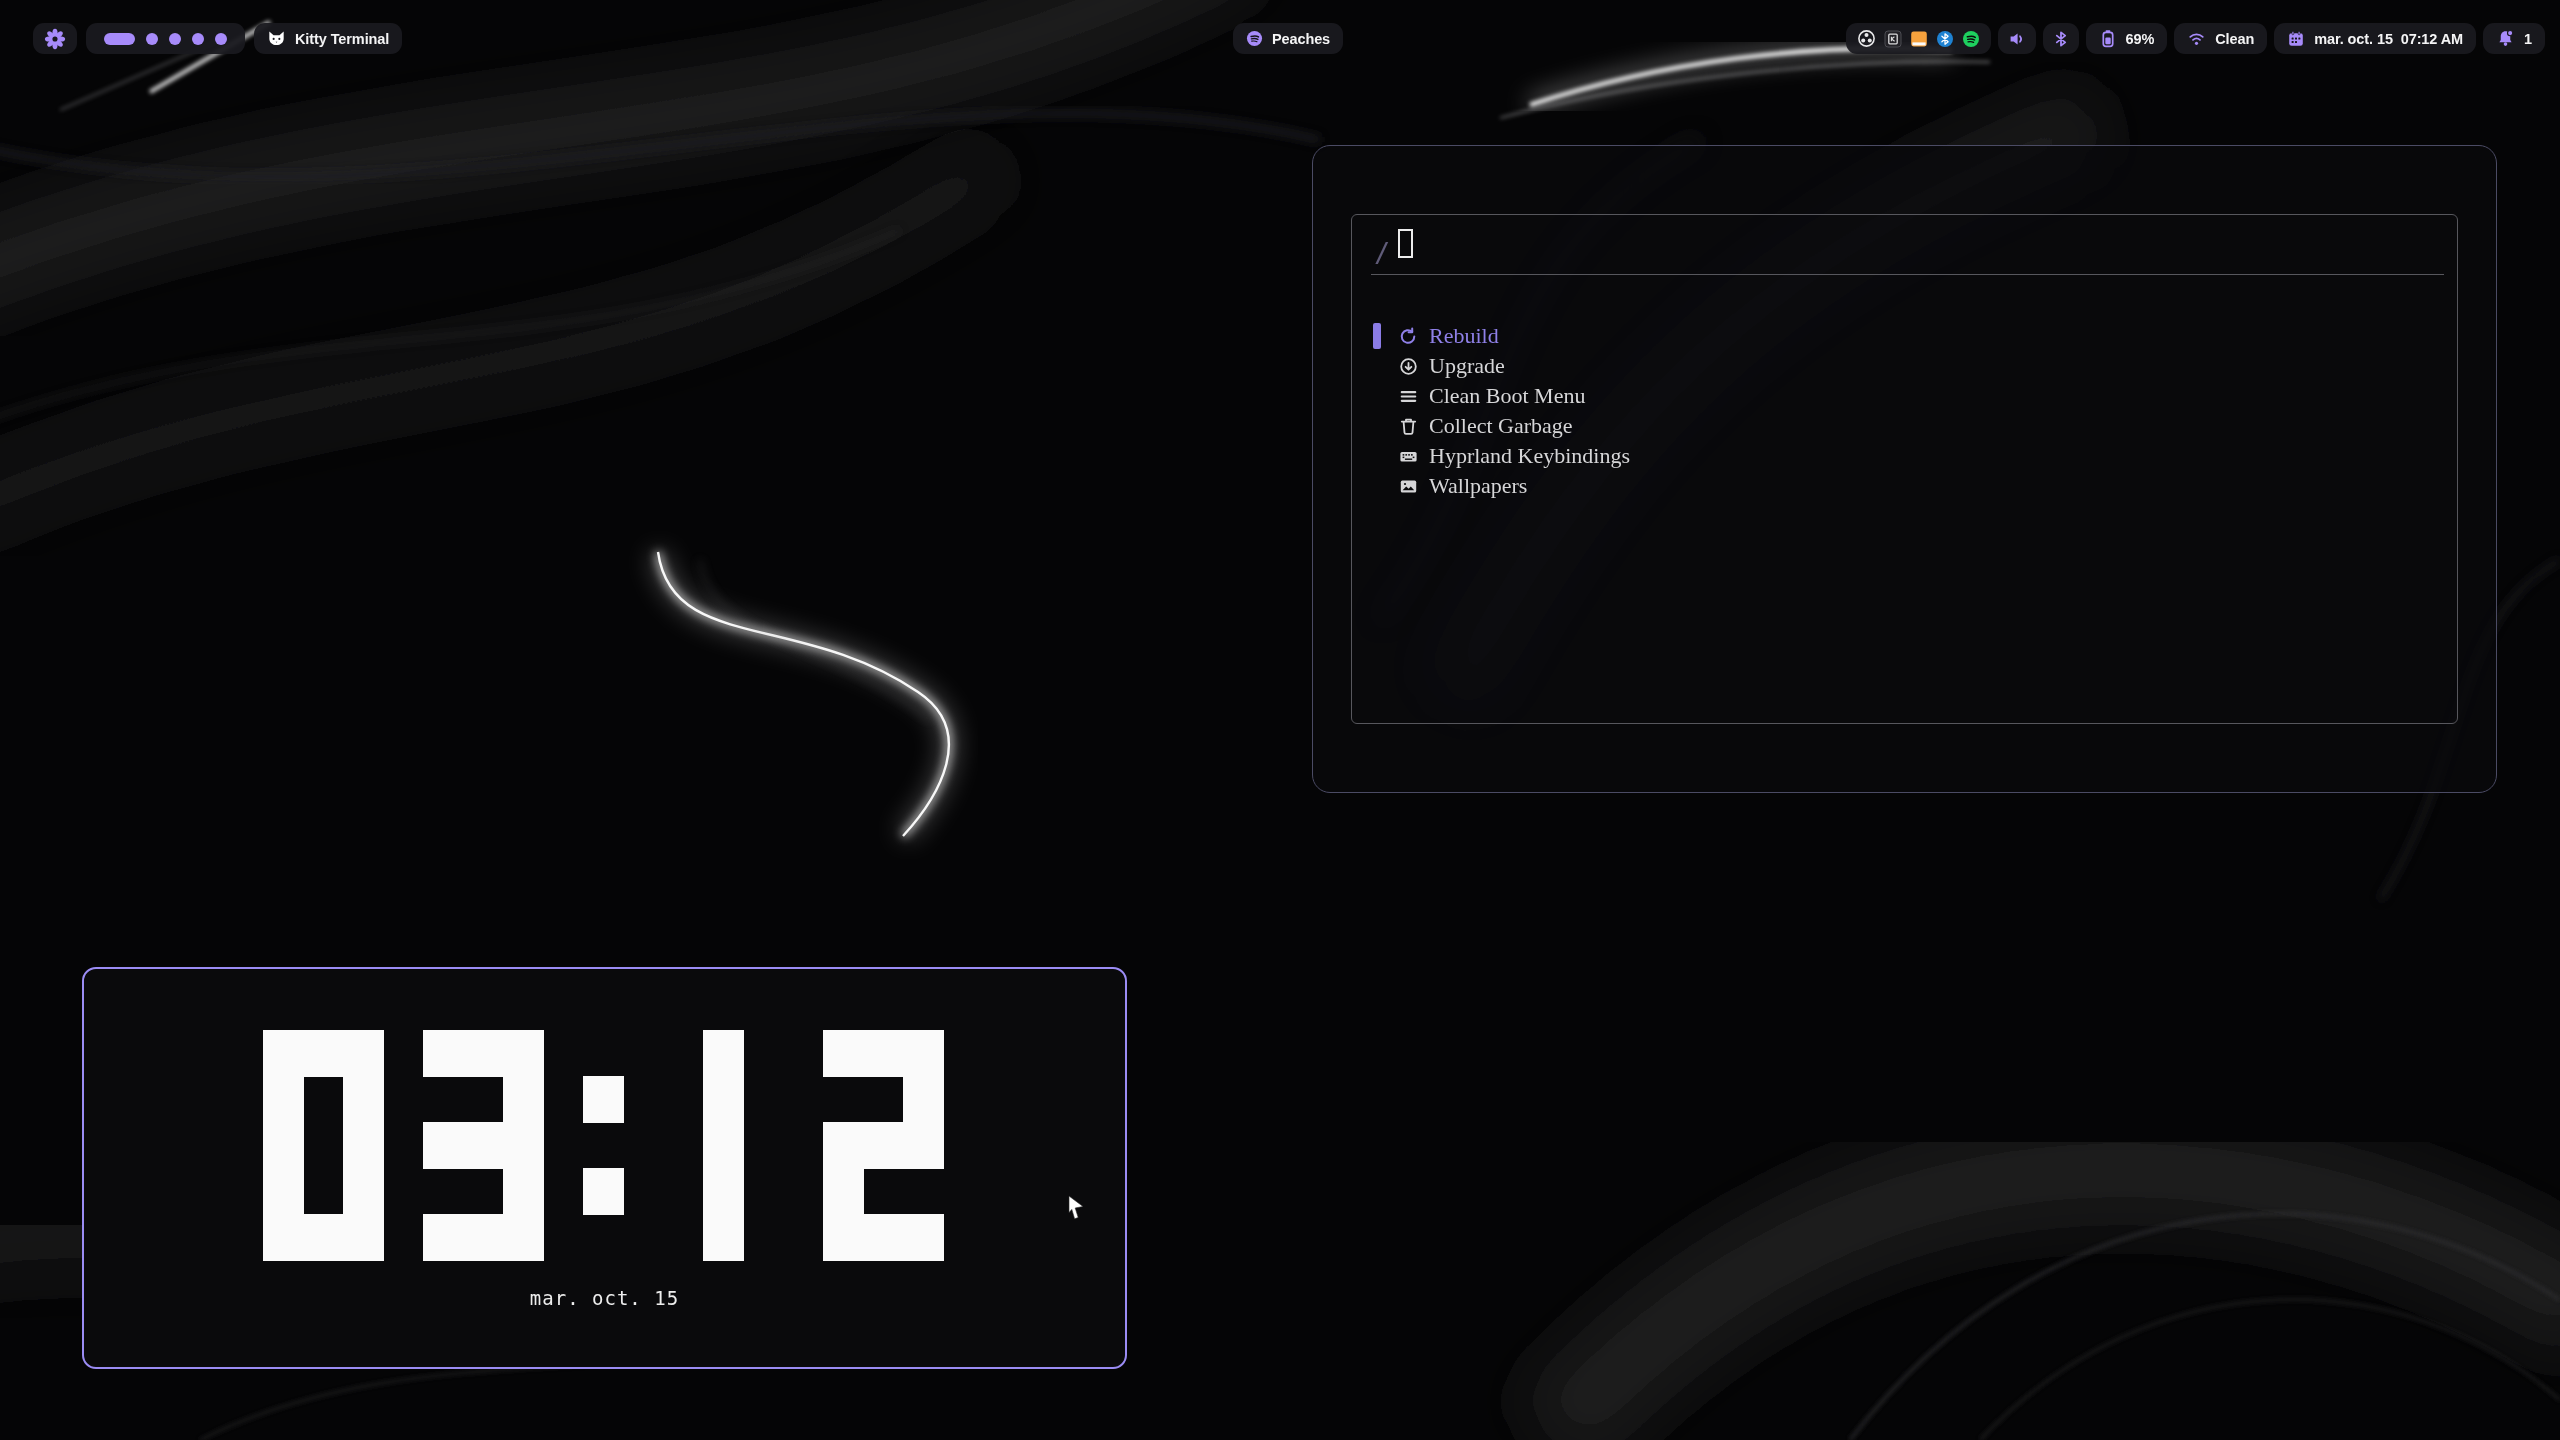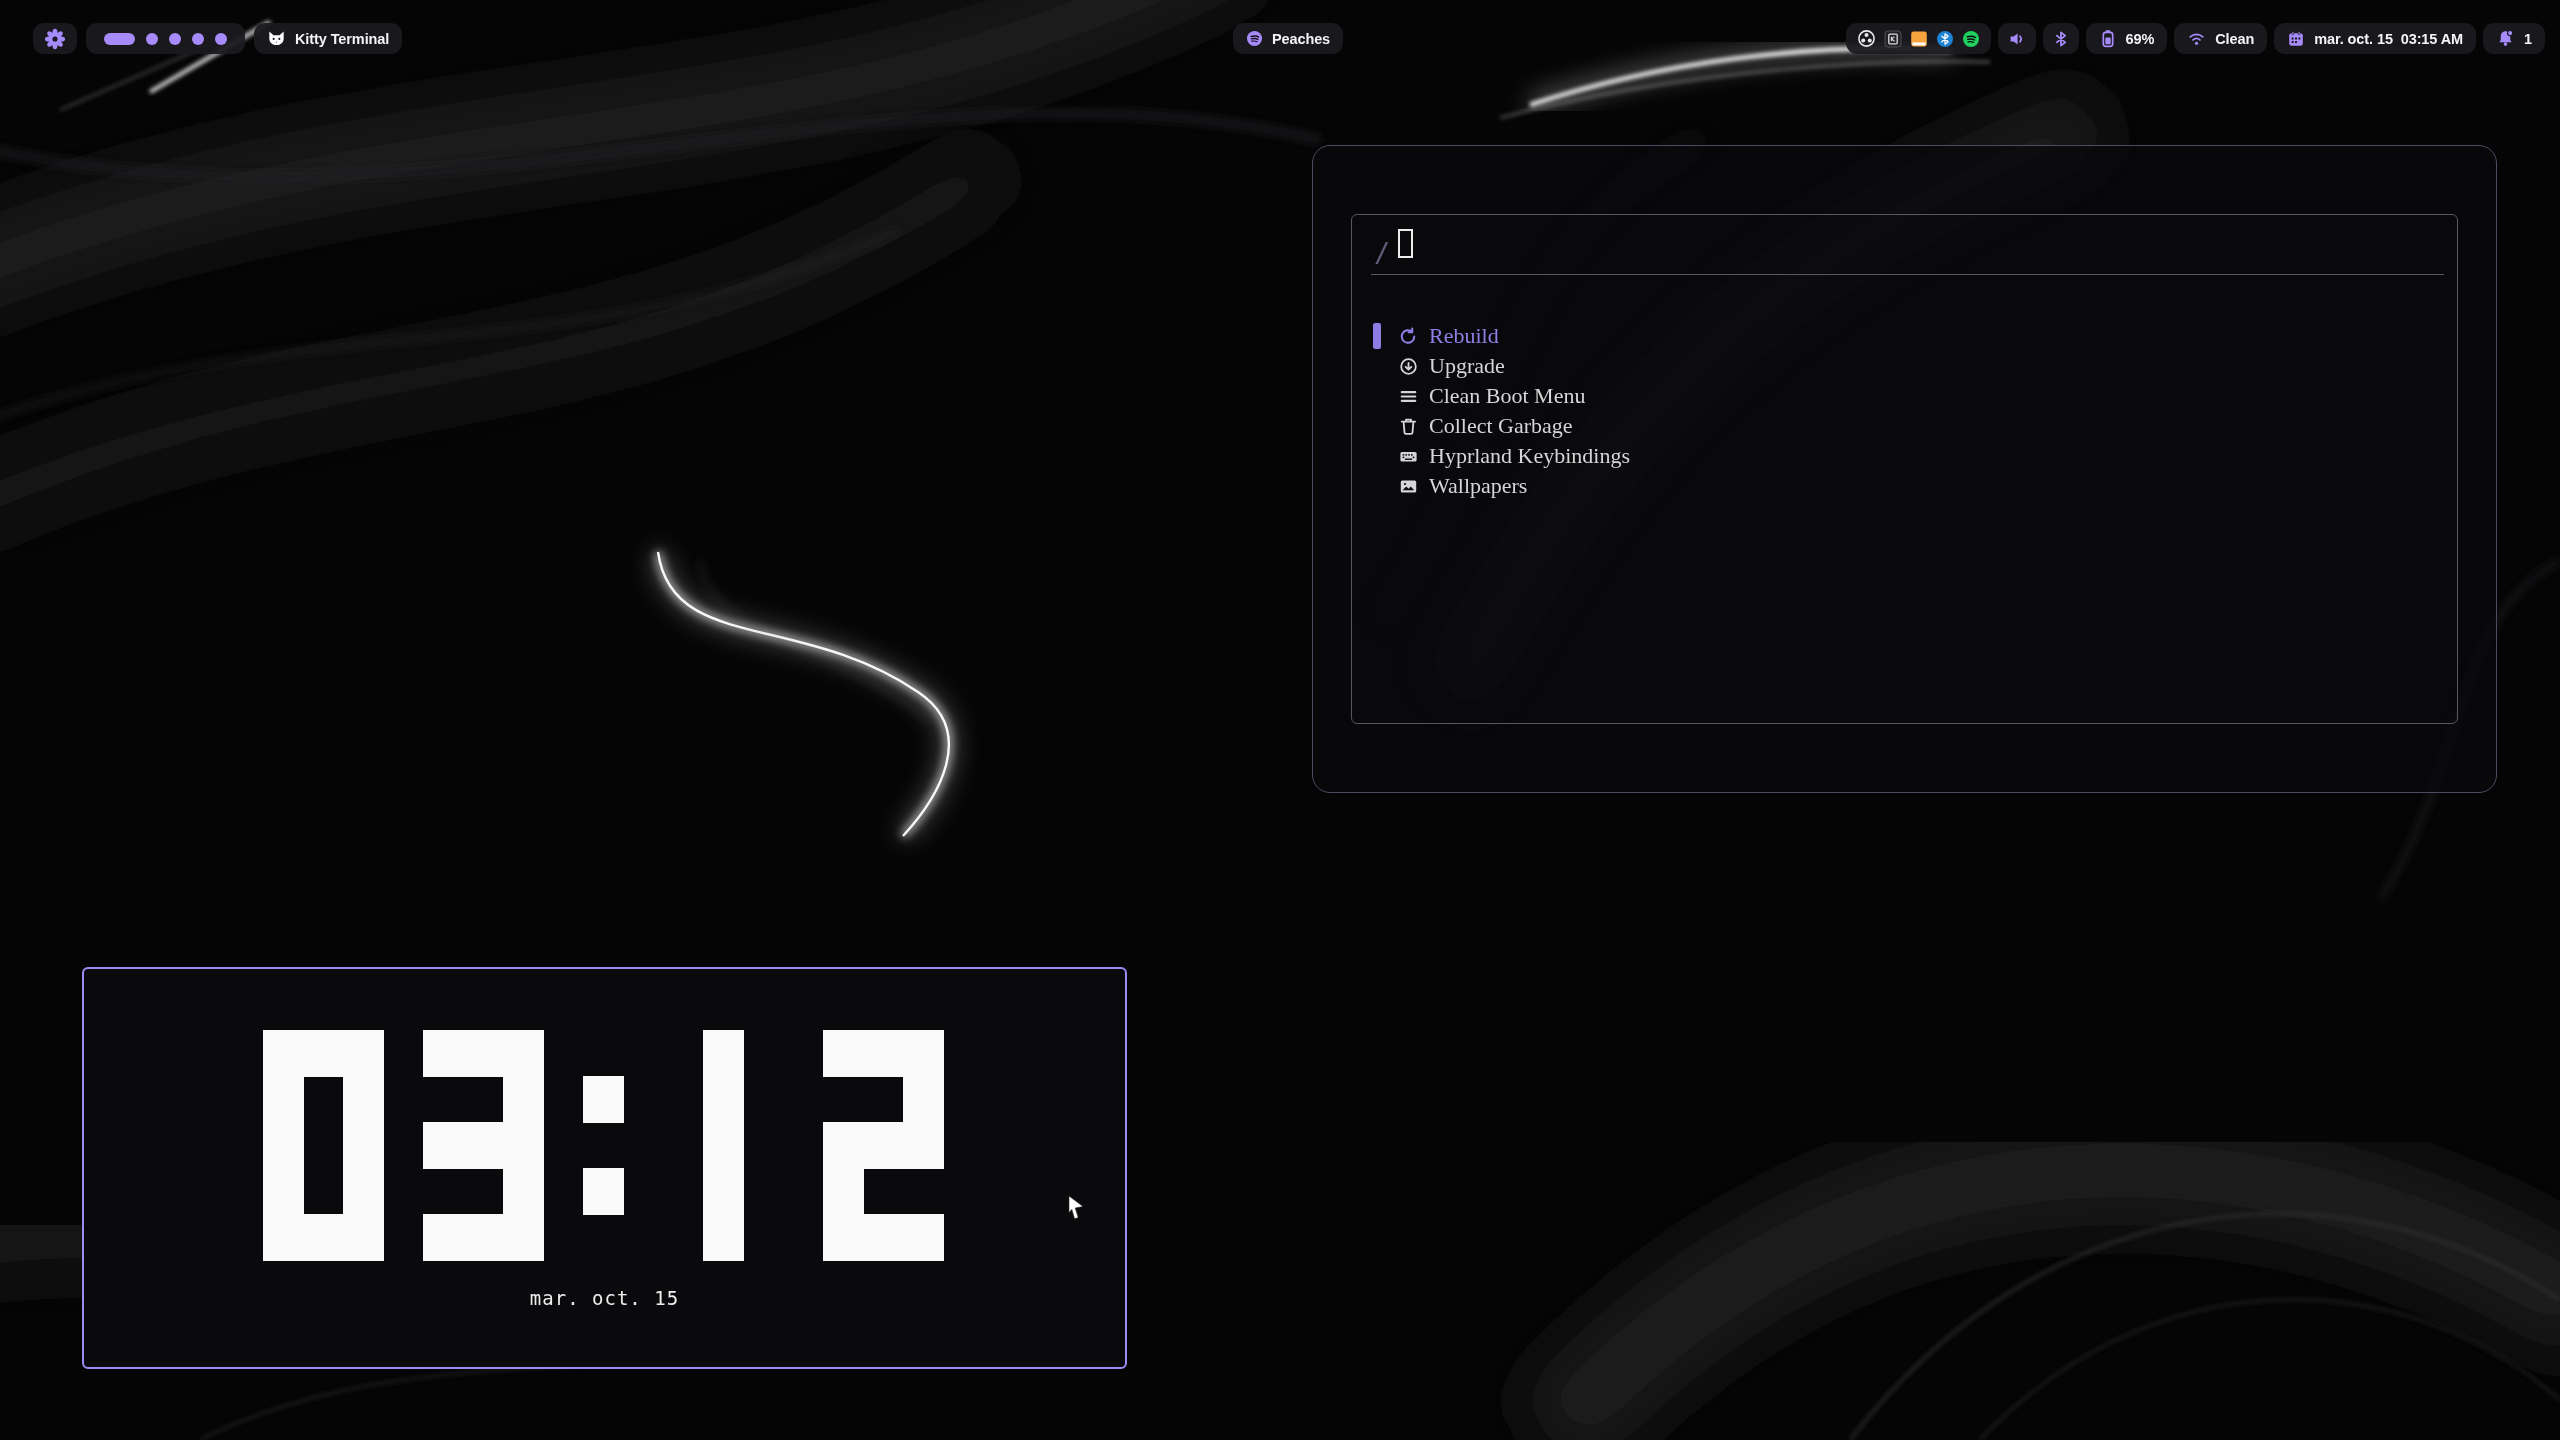--- a/index.html
+++ b/index.html
@@ -37,21 +37,21 @@
   .menu{position:absolute;left:0;top:106px;right:0}
   .mrow{position:relative;height:30px;display:flex;align-items:center;padding-left:46px;gap:10px;
         color:#d6d6d8;font-family:Liberation Serif, serif;font-size:22px;cursor:default}
   .mrow .selbar{display:none}
   .mrow.selected{color:#8f80e8}
   .mrow.selected .selbar{display:block;position:absolute;left:21px;top:2px;width:8px;height:26px;
         border-radius:2px;background:#8b7ce6}
   .mi-icon{width:21px;height:21px;flex:0 0 auto}
 
   
-  .clockbox{position:absolute;left:82px;top:967px;width:1045px;height:402px;border-radius:6px;
+  .clockbox{position:absolute;left:82px;top:967px;width:1045px;height:402px;border-radius:14px;
             background:#0a0a0c;border:2px solid #9b8cf4;box-sizing:border-box}
   .digits{position:absolute;left:179px;top:61px;height:230px;display:flex;gap:40px}
   .digit{position:relative;height:230px}
   .dcell{position:absolute;width:41px;height:47px;background:#fafafa}
   .clock-date{position:absolute;left:0;right:0;top:318px;text-align:center;color:#ededed;
             font-family:"DejaVu Sans Mono",monospace;font-size:19px;letter-spacing:1px}
 
   #cursor{position:absolute;left:1068px;top:1195px}
 </style>
 </head>
@@ -262,21 +262,21 @@
           <rect x="5" y="1.4" width="1.8" height="3.4" rx="0.9" fill="#a78bfa" stroke="#1a191f" stroke-width="0.7"></rect>
           <rect x="11.2" y="1.4" width="1.8" height="3.4" rx="0.9" fill="#a78bfa" stroke="#1a191f" stroke-width="0.7"></rect>
           <g fill="#141318">
             <rect x="4.6" y="7.6" width="2" height="2" rx="0.5"></rect>
               <rect x="8" y="7.6" width="2" height="2" rx="0.5"></rect>
               <rect x="11.4" y="7.6" width="2" height="2" rx="0.5"></rect>
             <rect x="4.6" y="11" width="2" height="2" rx="0.5"></rect>
               <rect x="8" y="11" width="2" height="2" rx="0.5"></rect>
           </g>
         </svg>
-        <span class="nowrap">mar. oct. 15  03:15 AM</span>
+        <span class="nowrap">mar. oct. 15  07:12 AM</span>
       </button>
 
       <button class="btn">
         <svg width="19" height="19" viewBox="0 0 18 18">
           <path d="M9 2.1 C6.1 2.1 4.5 4.5 4.5 7.1 V10.4 L3.2 12.6 H14.8 L13.5 10.4 V7.1 C13.5 4.5 11.9 2.1 9 2.1 Z" fill="#a78bfa"></path>
           <circle cx="9" cy="14.3" r="1.7" fill="#a78bfa"></circle>
           <circle cx="13.4" cy="3.9" r="2.5" fill="#a78bfa" stroke="#1a191f" stroke-width="1.1"></circle>
         </svg>
         <span>1</span>
       </button>

